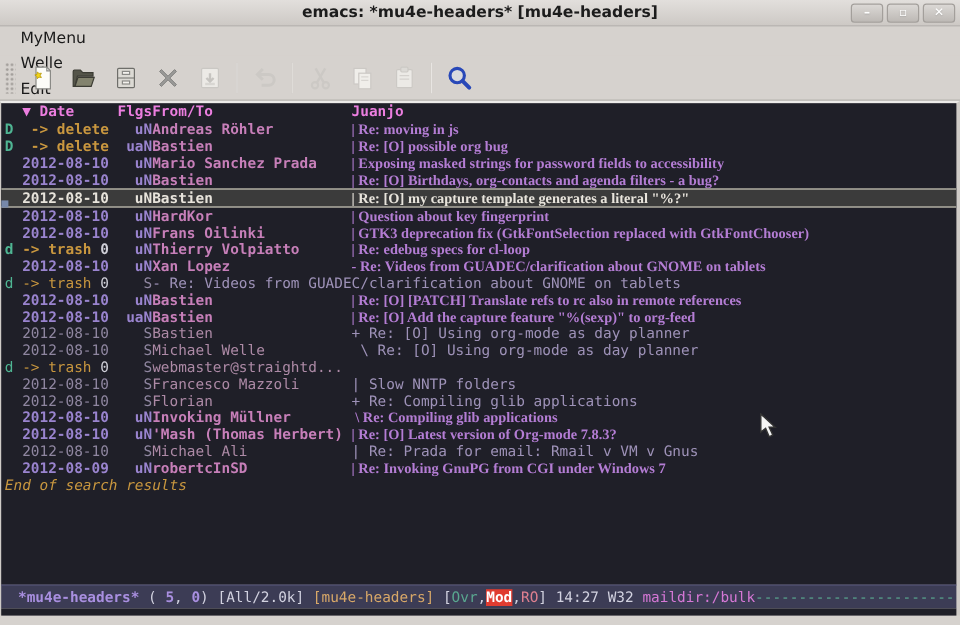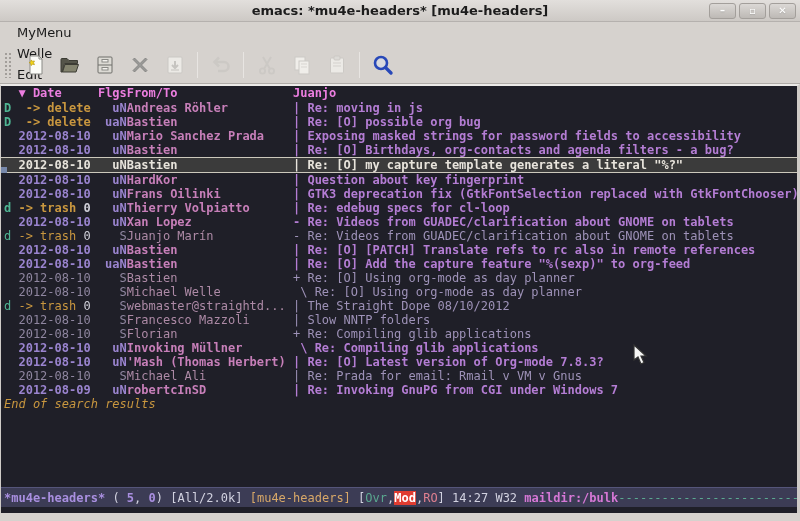--- a/index.html
+++ b/index.html
@@ -50,42 +50,42 @@
   .c-d{width:11ch;}
   .c-f{width:4ch;text-align:right;}
   .c-fr{width:23ch;}
   .c-sj{flex:1;}
   .hdr{height:15px;}
   .hdr span{color:var(--header-line);font-weight:bold;}
   .row.unread{font-weight:bold;}
   .row.unread .dt{color:var(--unread-date);} .row.read .dt{color:var(--read-date);}
   .row.unread .c-f{color:var(--unread-date);} .row.read .c-f{color:var(--read-date);}
   .row.unread .c-fr{color:var(--unread-from);} .row.read .c-fr{color:var(--read-from);}
-  .row.unread .c-sj{color:var(--unread-subject);} .row.read .c-sj{color:var(--read-subject);}
+  .row.unread .c-sj{color:var(--unread-subject);font-family:Liberation Serif, serif;} .row.read .c-sj{color:var(--read-subject);}
   .act{color:var(--action);}
   .dsuf{color:var(--suffix);}
   .row.current{background:var(--current-bg);border-top:1px solid var(--current-border);
     border-bottom:1px solid var(--current-border);height:16px;position:relative;margin-left:-3px;padding-left:3px;}
   .row.current .c-f,.row.current .c-fr,.row.current .c-sj,.row.current .dt,.row.current .c-m{color:var(--current-fg);}
   .fringe-mark{position:absolute;left:0;bottom:-1px;width:6px;height:6px;background:var(--fringe-marker);}
   .endline{color:var(--action);font-style:italic;height:14px;white-space:pre;}
 
   
   .modeline{height:20px;background:var(--modeline-bg);border-top:1px solid #55557a;
     display:flex;align-items:center;overflow:hidden;white-space:pre;
     font-family:"DejaVu Sans Mono","Liberation Mono",monospace;font-size:12px;color:var(--modeline-fg);
-    padding-left:3px;}
+    padding-left:14px;}
   .modeline span{white-space:pre;}
   .ml-purple{color:var(--ml-purple);font-weight:bold;}
   .ml-plain{color:var(--modeline-fg);}
   .ml-tan{color:var(--ml-tan);}
   .ml-teal{color:var(--ml-teal);}
   .ml-mod{color:#fff;background:var(--ml-red);font-weight:bold;}
   .ml-ro{color:var(--ml-ro);}
-  .ml-magenta{color:var(--ml-magenta);font-weight:bold;}
+  .ml-magenta{color:var(--ml-magenta);font-weight:normal;}
   .minibuffer{height:6px;background:var(--buffer-bg);}
 
   .cursor{position:absolute;z-index:9;pointer-events:none;}
 </style>
 </head>
 <body>
 
 <div class="win">
 
   <div class="titlebar">
@@ -223,26 +223,26 @@
       <div id="rows">
           <div class="row unread"><span class="c-m">D</span><span class="c-d"><span class="act"> -&gt; delete</span></span><span class="c-f">uN</span><span class="c-fr">Andreas Röhler</span><span class="c-sj">| Re: moving in js</span></div>
           <div class="row unread"><span class="c-m">D</span><span class="c-d"><span class="act"> -&gt; delete</span></span><span class="c-f">uaN</span><span class="c-fr">Bastien</span><span class="c-sj">| Re: [O] possible org bug</span></div>
           <div class="row unread"><span class="c-m"></span><span class="c-d"><span class="dt">2012-08-10</span></span><span class="c-f">uN</span><span class="c-fr">Mario Sanchez Prada</span><span class="c-sj">| Exposing masked strings for password fields to accessibility</span></div>
           <div class="row unread"><span class="c-m"></span><span class="c-d"><span class="dt">2012-08-10</span></span><span class="c-f">uN</span><span class="c-fr">Bastien</span><span class="c-sj">| Re: [O] Birthdays, org-contacts and agenda filters - a bug?</span></div>
           <div class="row unread current"><span class="c-m"></span><span class="c-d"><span class="dt">2012-08-10</span></span><span class="c-f">uN</span><span class="c-fr">Bastien</span><span class="c-sj">| Re: [O] my capture template generates a literal "%?"</span><div class="fringe-mark"></div></div>
           <div class="row unread"><span class="c-m"></span><span class="c-d"><span class="dt">2012-08-10</span></span><span class="c-f">uN</span><span class="c-fr">HardKor</span><span class="c-sj">| Question about key fingerprint</span></div>
           <div class="row unread"><span class="c-m"></span><span class="c-d"><span class="dt">2012-08-10</span></span><span class="c-f">uN</span><span class="c-fr">Frans Oilinki</span><span class="c-sj">| GTK3 deprecation fix (GtkFontSelection replaced with GtkFontChooser)</span></div>
           <div class="row unread"><span class="c-m">d</span><span class="c-d"><span class="act">-&gt; trash</span><span class="dsuf"> 0</span></span><span class="c-f">uN</span><span class="c-fr">Thierry Volpiatto</span><span class="c-sj">| Re: edebug specs for cl-loop</span></div>
           <div class="row unread"><span class="c-m"></span><span class="c-d"><span class="dt">2012-08-10</span></span><span class="c-f">uN</span><span class="c-fr">Xan Lopez</span><span class="c-sj">- Re: Videos from GUADEC/clarification about GNOME on tablets</span></div>
-          <div class="row read"><span class="c-m">d</span><span class="c-d"><span class="act">-&gt; trash</span><span class="dsuf"> 0</span></span><span class="c-f">S</span><span class="c-fr">Juanjo Marín</span><span class="c-sj">- Re: Videos from GUADEC/clarification about GNOME on tablets</span></div>
+          <div class="row read"><span class="c-m">d</span><span class="c-d"><span class="act">-&gt; trash</span><span class="dsuf"> 0</span></span><span class="c-f">S</span><span class="c-sj">- Re: Videos from GUADEC/clarification about GNOME on tablets</span></div>
           <div class="row unread"><span class="c-m"></span><span class="c-d"><span class="dt">2012-08-10</span></span><span class="c-f">uN</span><span class="c-fr">Bastien</span><span class="c-sj">| Re: [O] [PATCH] Translate refs to rc also in remote references</span></div>
           <div class="row unread"><span class="c-m"></span><span class="c-d"><span class="dt">2012-08-10</span></span><span class="c-f">uaN</span><span class="c-fr">Bastien</span><span class="c-sj">| Re: [O] Add the capture feature "%(sexp)" to org-feed</span></div>
           <div class="row read"><span class="c-m"></span><span class="c-d"><span class="dt">2012-08-10</span></span><span class="c-f">S</span><span class="c-fr">Bastien</span><span class="c-sj">+ Re: [O] Using org-mode as day planner</span></div>
           <div class="row read"><span class="c-m"></span><span class="c-d"><span class="dt">2012-08-10</span></span><span class="c-f">S</span><span class="c-fr">Michael Welle</span><span class="c-sj"> \ Re: [O] Using org-mode as day planner</span></div>
-          <div class="row read"><span class="c-m">d</span><span class="c-d"><span class="act">-&gt; trash</span><span class="dsuf"> 0</span></span><span class="c-f">S</span><span class="c-fr">webmaster@straightd...</span><span class="c-sj">| The Straight Dope 08/10/2012</span></div>
+          <div class="row read"><span class="c-m">d</span><span class="c-d"><span class="act">-&gt; trash</span><span class="dsuf"> 0</span></span><span class="c-f">S</span><span class="c-fr">webmaster@straightd...</span></div>
           <div class="row read"><span class="c-m"></span><span class="c-d"><span class="dt">2012-08-10</span></span><span class="c-f">S</span><span class="c-fr">Francesco Mazzoli</span><span class="c-sj">| Slow NNTP folders</span></div>
           <div class="row read"><span class="c-m"></span><span class="c-d"><span class="dt">2012-08-10</span></span><span class="c-f">S</span><span class="c-fr">Florian</span><span class="c-sj">+ Re: Compiling glib applications</span></div>
           <div class="row unread"><span class="c-m"></span><span class="c-d"><span class="dt">2012-08-10</span></span><span class="c-f">uN</span><span class="c-fr">Invoking Müllner</span><span class="c-sj"> \ Re: Compiling glib applications</span></div>
           <div class="row unread"><span class="c-m"></span><span class="c-d"><span class="dt">2012-08-10</span></span><span class="c-f">uN</span><span class="c-fr">'Mash (Thomas Herbert)</span><span class="c-sj">| Re: [O] Latest version of Org-mode 7.8.3?</span></div>
           <div class="row read"><span class="c-m"></span><span class="c-d"><span class="dt">2012-08-10</span></span><span class="c-f">S</span><span class="c-fr">Michael Ali</span><span class="c-sj">| Re: Prada for email: Rmail v VM v Gnus</span></div>
           <div class="row unread"><span class="c-m"></span><span class="c-d"><span class="dt">2012-08-09</span></span><span class="c-f">uN</span><span class="c-fr">robertcInSD</span><span class="c-sj">| Re: Invoking GnuPG from CGI under Windows 7</span></div>
         </div>
       <div class="endline">End of search results</div>
 
       <svg class="cursor" style="left:632px;top:258px" width="16" height="22" viewBox="0 0 16 22">

